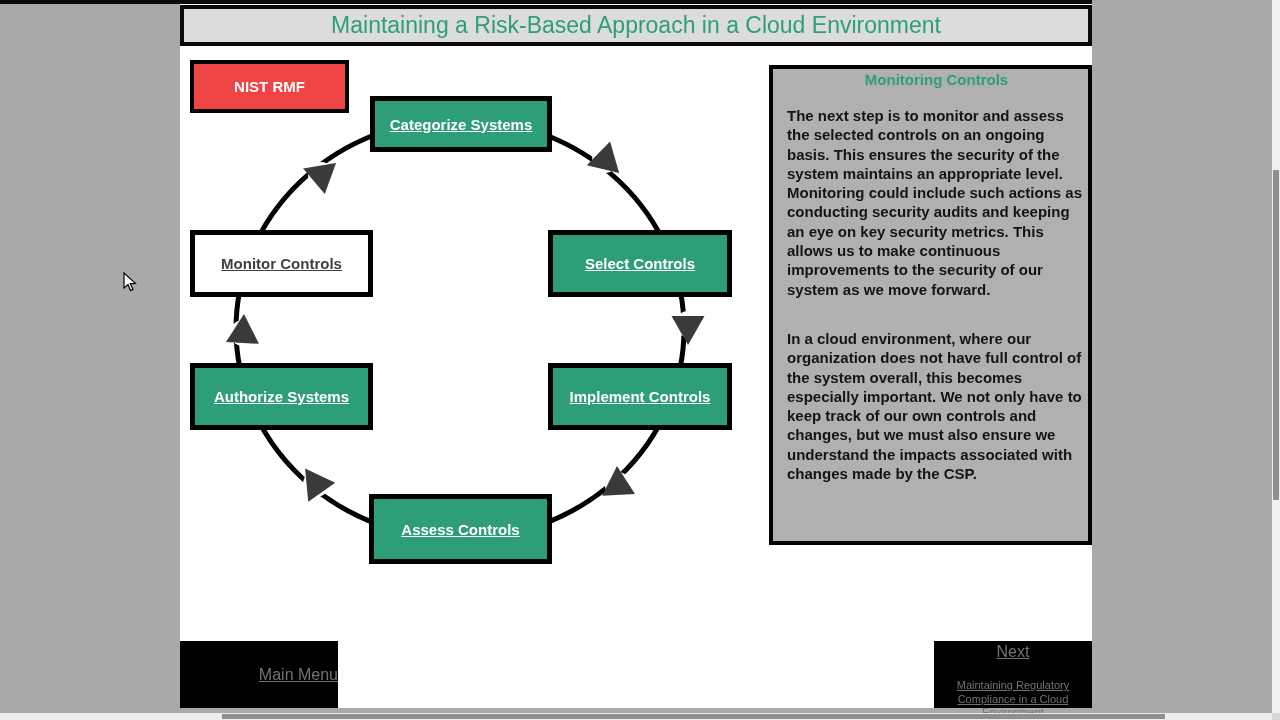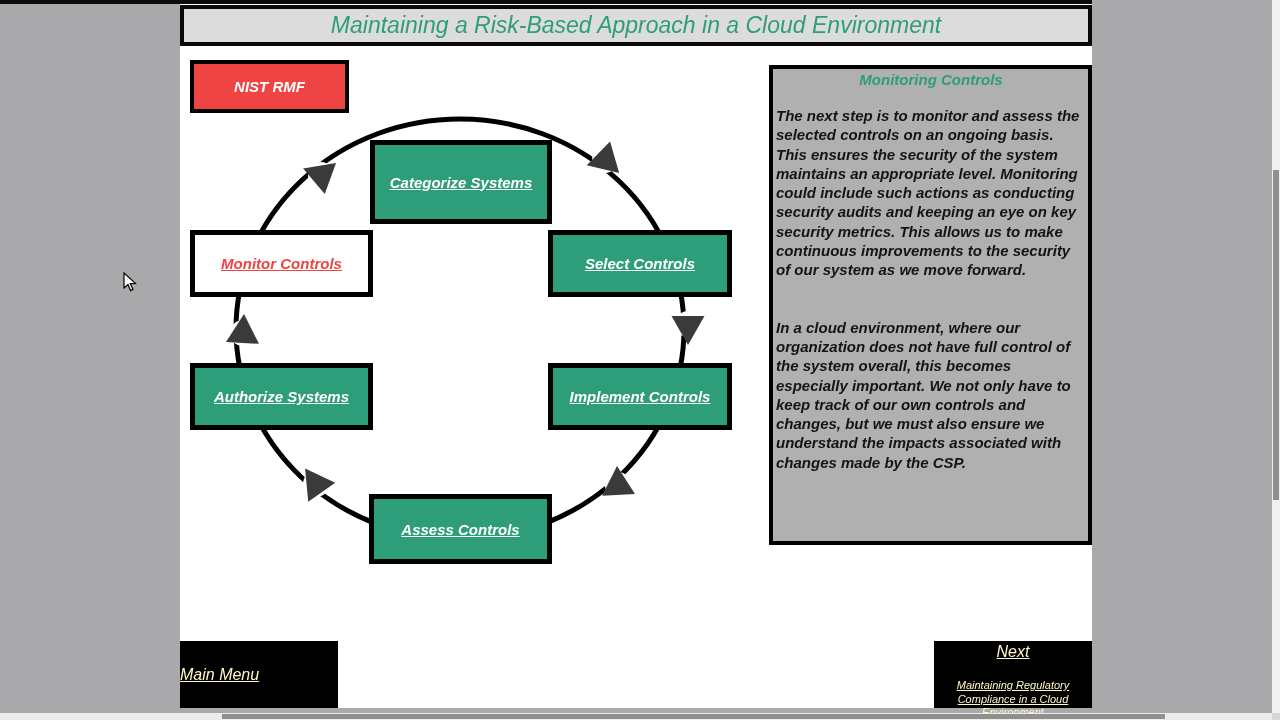--- a/index.html
+++ b/index.html
@@ -1,18 +1,18 @@
 <!DOCTYPE html>
 <html><head>
 <meta charset="utf-8">
 <style>
   html,body{margin:0;padding:0;background:#888;}
   .stage{
     position:relative;width:1280px;height:720px;overflow:hidden;
-    background:#a9a9ab;font-family:"Liberation Sans",sans-serif;font-style:italic;
+    background:#a9a9ab;font-family:"Liberation Sans",sans-serif;
   }
   .slide{position:absolute;left:180px;top:0;width:912px;height:708px;background:#ffffff;}
   .topstrip{position:absolute;left:0;top:0;width:1092px;height:4px;background:#0b0b0b;}
   .cycle-svg{position:absolute;left:0;top:0;width:1280px;height:720px;pointer-events:none;}
 
   .title-box{
     position:absolute;left:180px;top:5px;width:912px;height:41px;
     background:#dcdcdc;border:4px solid #0a0a0a;box-sizing:border-box;
     display:flex;align-items:center;justify-content:center;
   }
@@ -24,48 +24,48 @@
     display:flex;align-items:center;justify-content:center;
     color:#fff;font-weight:bold;font-size:15px;
   }
 
   .node{
     position:absolute;border:5px solid #000;box-sizing:border-box;
     display:flex;align-items:center;justify-content:center;
     font-size:15px;font-weight:bold;text-decoration:underline;cursor:pointer;
   }
   .node.green{background:#2e9d7a;color:#ffffff;}
-  .node.white{background:#ffffff;color:#ef4444;text-align:right;}
-  .n-categorize{left:370px;top:96px;width:182px;height:84px;margin-top:44px;}
+  .node.white{background:#ffffff;color:#404040;text-align:right;}
+  .n-categorize{left:370px;top:96px;width:182px;height:56px;}
   .n-select{left:548px;top:230px;width:184px;height:67px;}
   .n-implement{left:548px;top:363px;width:184px;height:67px;}
   .n-assess{left:369px;top:494px;width:183px;height:70px;}
   .n-authorize{left:190px;top:363px;width:183px;height:67px;}
   .n-monitor{left:190px;top:230px;width:183px;height:67px;}
 
   .panel{
     position:absolute;left:769px;top:65px;width:323px;height:480px;
     background:#b0b0b0;border:4px solid #000;box-sizing:border-box;
-    padding:2px 2px 0 3px;overflow:hidden;
+    padding:2px 2px 0 14px;overflow:hidden;
   }
   .panel h2{
     margin:0;font-size:15px;font-weight:bold;color:#2e9d7a;text-align:center;
   }
   .panel p{
     margin:18px 0 0 0;font-size:15px;font-weight:bold;color:#141414;
     line-height:19.3px;
   }
-  .panel p.second{margin-top:38px;}
+  .panel p.second{margin-top:30px;}
 
   .footer-btn{
-    position:absolute;background:#000;color:#fef9c3;box-sizing:border-box;cursor:pointer;
+    position:absolute;background:#000;color:#737373;box-sizing:border-box;cursor:pointer;
   }
   .main-menu{
     left:180px;top:641px;width:158px;height:67px;
-    display:flex;align-items:center;justify-content:flex-start;
+    display:flex;align-items:center;justify-content:flex-end;
   }
   .main-menu span{font-size:16px;text-decoration:underline;}
   .next-btn{
     left:934px;top:641px;width:158px;height:67px;text-align:center;padding-top:2px;
   }
   .next-label{font-size:16px;text-decoration:underline;display:block;}
   .next-sub{
     font-size:11px;line-height:13.5px;text-decoration:underline;display:block;
     margin-top:18px;padding:0 6px;
   }

